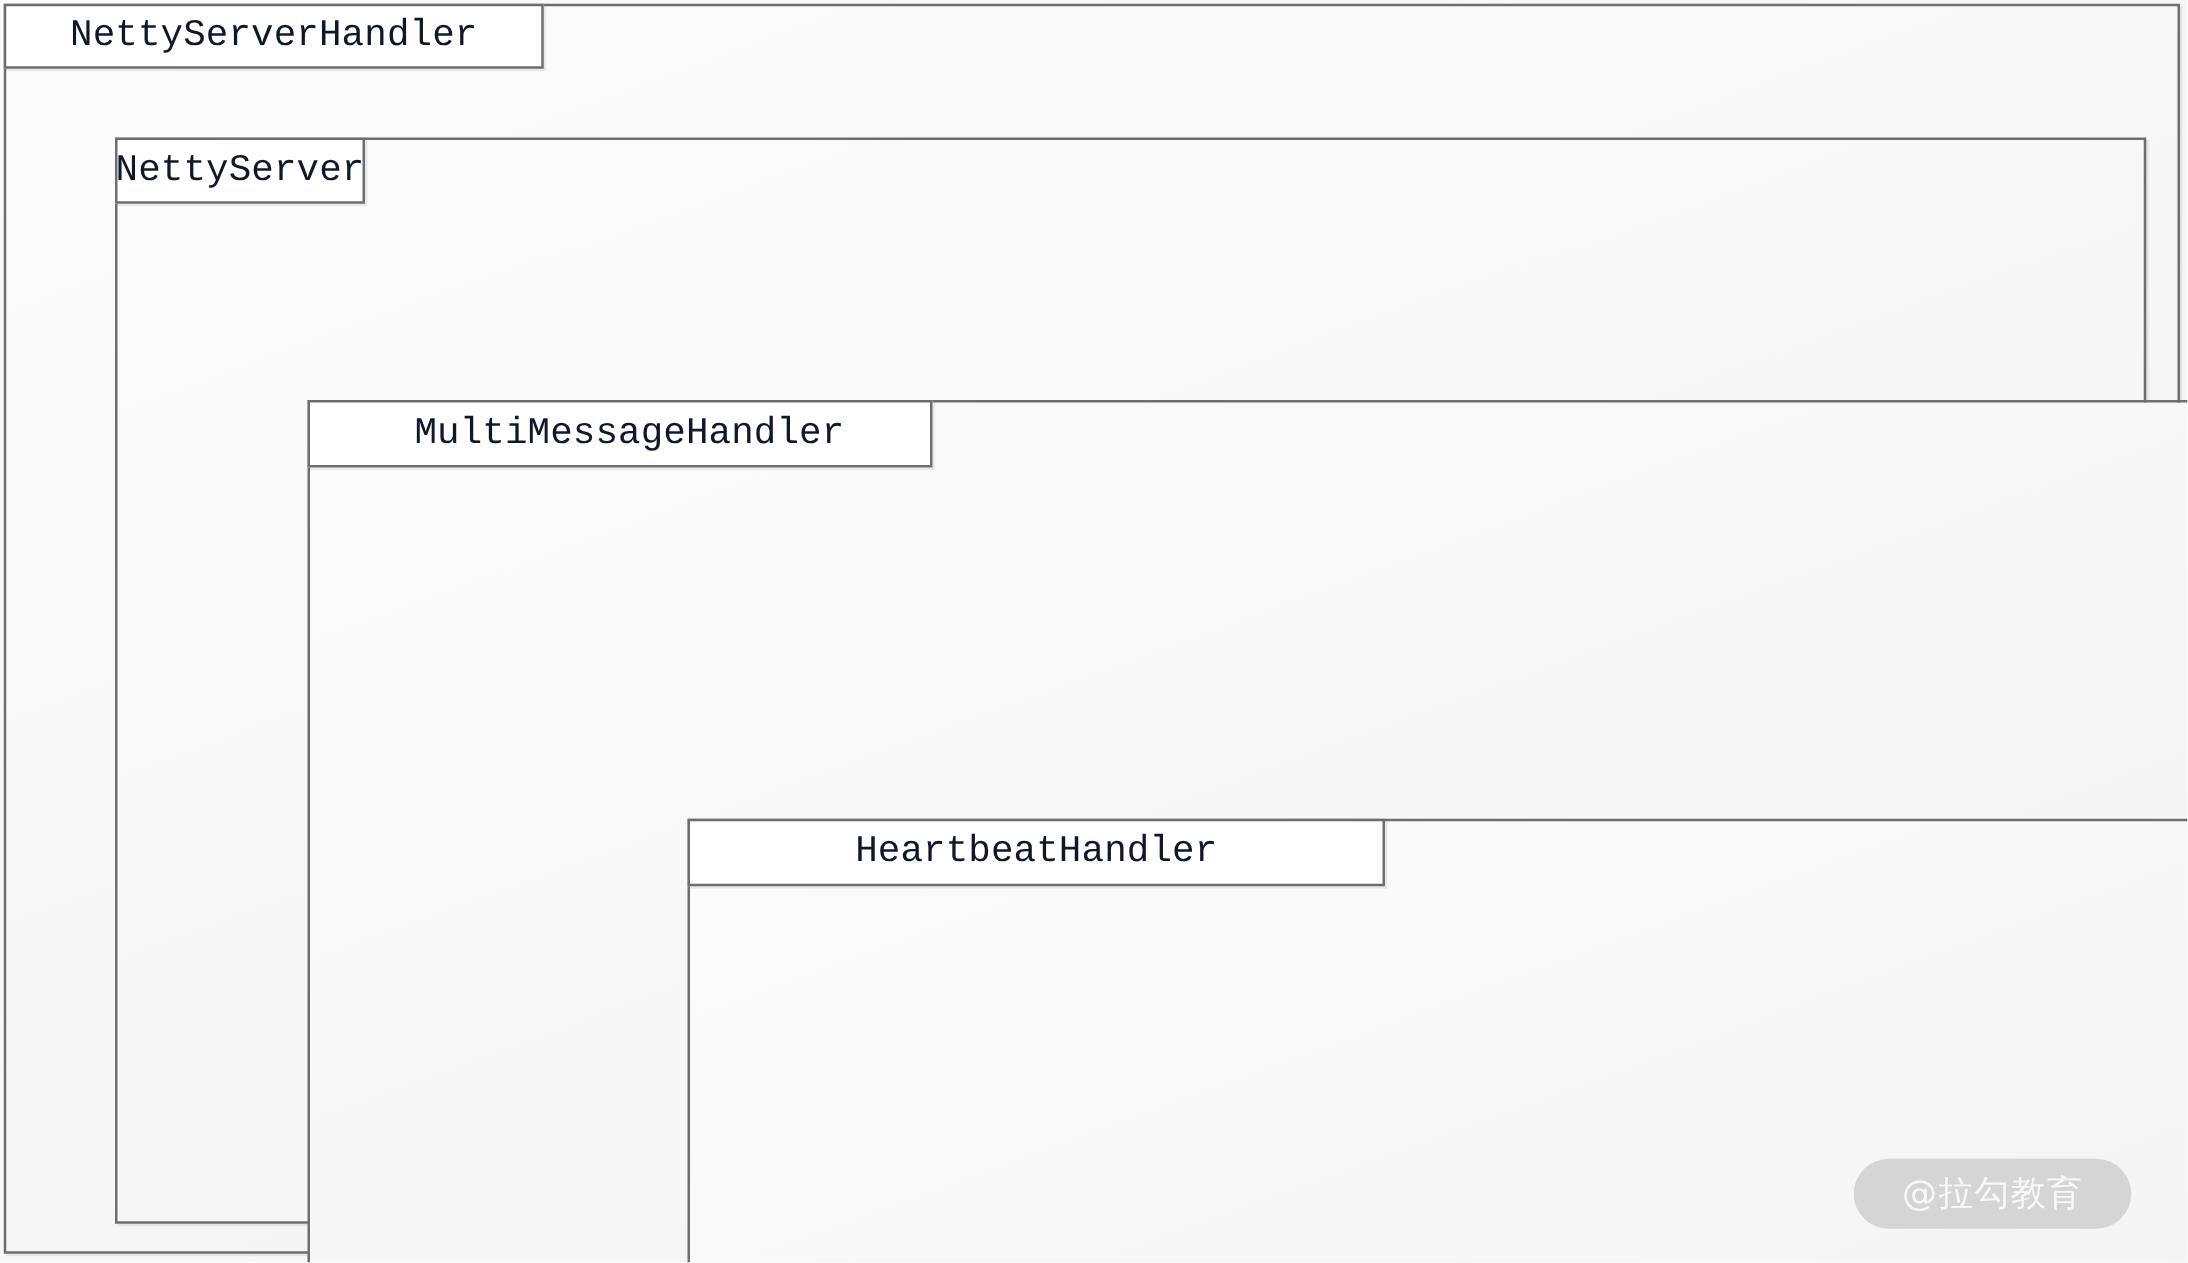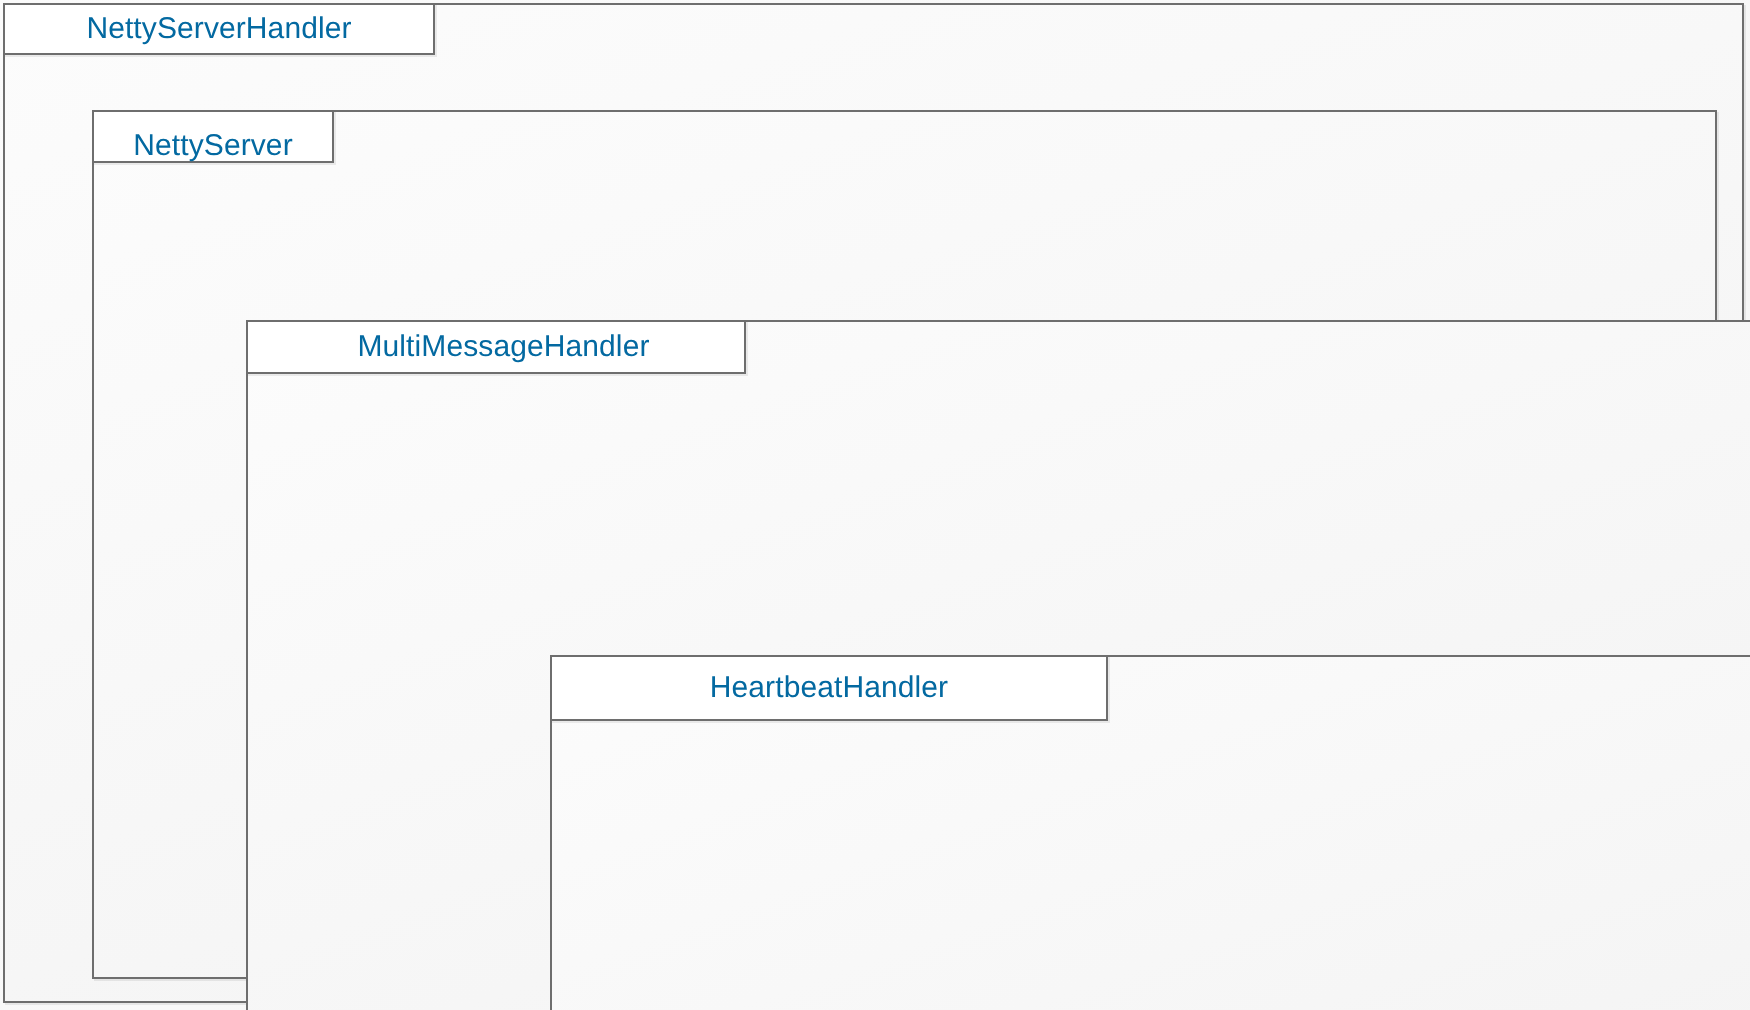--- a/index.html
+++ b/index.html
@@ -34,41 +34,42 @@
     box-sizing: border-box;
     border: 2px solid #6e6e6e;
     background: #ffffff;
     box-shadow: 2px 2px 0 rgba(0, 0, 0, 0.07);
     display: flex;
     align-items: center;
     justify-content: center;
     z-index: 3;
   }
   .frame-tab-text {
-    color: #0369a1;
+    color: #0f172a;
     font-size: 30px;
     line-height: 1;
     letter-spacing: 0.1px;
     white-space: nowrap;
     padding: 0 14px;
     text-rendering: geometricPrecision;
+    font-family: Liberation Mono, monospace;
   }
 
   
   #box-netty-server-handler { left: 3px;   top: 3px;   width: 1741px; height: 1000px; }
   #tab-netty-server-handler { width: 432px; height: 52px; }
 
   #box-netty-server         { left: 87px;  top: 105px; width: 1625px; height: 869px; }
-  #tab-netty-server         { width: 242px; height: 53px; align-items: flex-end; }
+  #tab-netty-server         { width: 200px; height: 53px; }
 
   #box-multi-message        { left: 152px; top: 208px; width: 1530px; height: 719px; }
   #tab-multi-message        { width: 500px; height: 54px; padding-left: 15px; }
 
   #box-heartbeat            { left: 302px; top: 333px; width: 1328px; height: 563px; }
-  #tab-heartbeat            { width: 558px; height: 66px; }
+  #tab-heartbeat            { width: 558px; height: 54px; }
 
   
   #watermark {
     position: absolute;
     left: 1483px;
     top: 927px;
     width: 222px;
     height: 56px;
     border-radius: 28px;
     background: rgba(130, 130, 130, 0.28);
@@ -110,14 +111,17 @@
         <div class="frame" id="box-heartbeat">
           <div class="frame-tab" id="tab-heartbeat">
             <span class="frame-tab-text">HeartbeatHandler</span>
           </div>
 
         </div>
       </div>
     </div>
   </div>
 
+  <div id="watermark">
+    <span class="wm-text">@拉勾教育</span>
+  </div>
 
 </div>
 
 </body></html>

